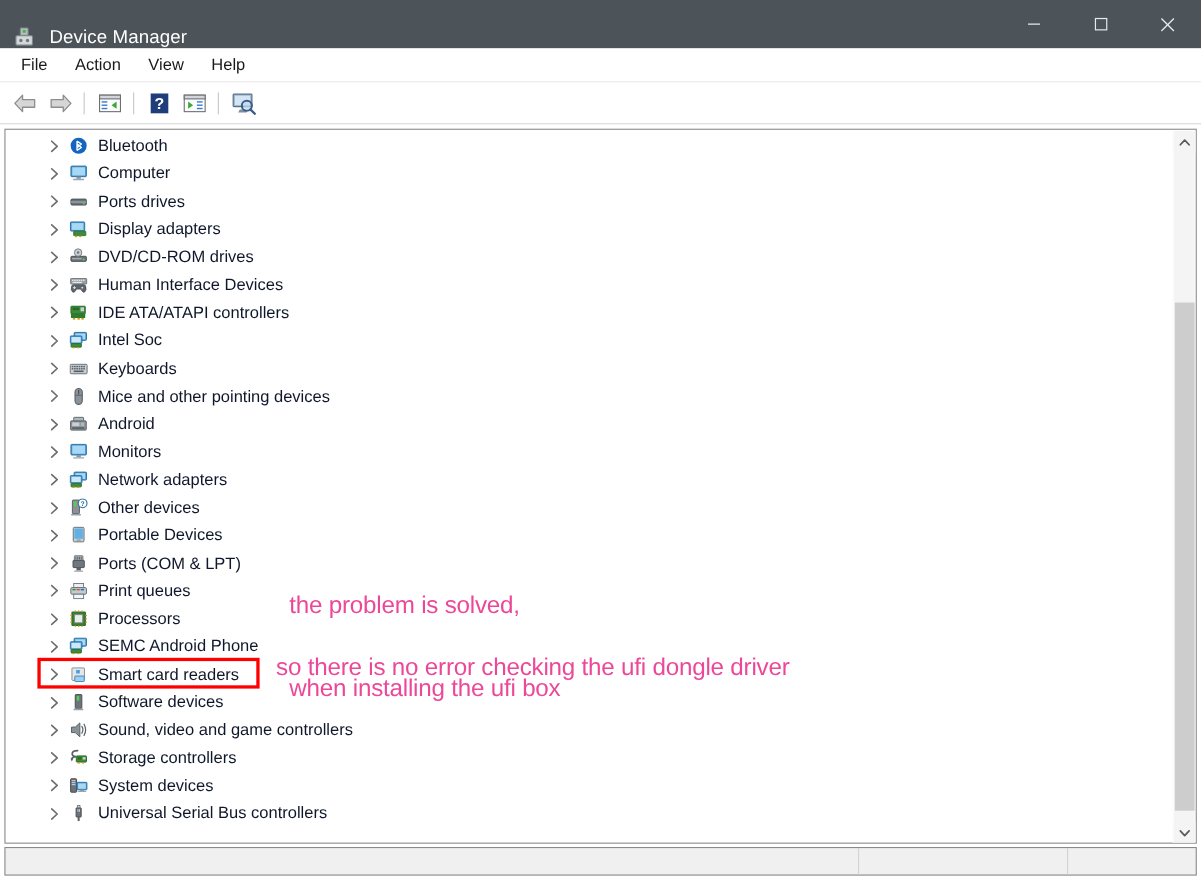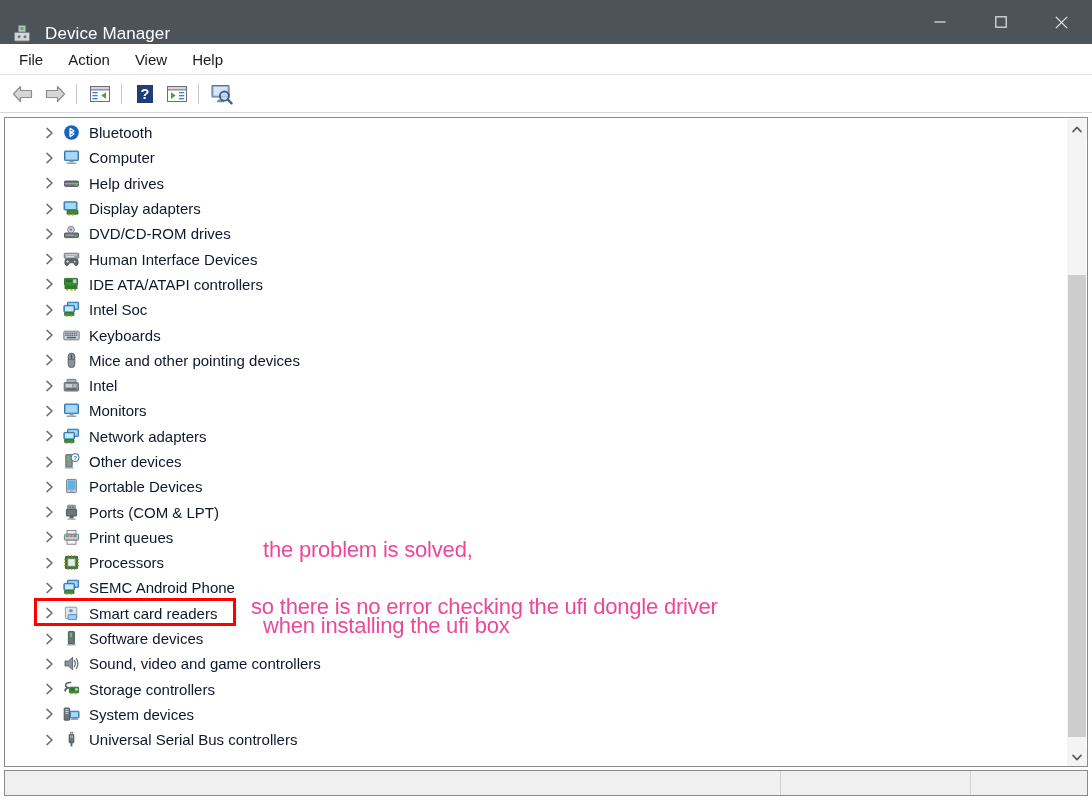--- a/index.html
+++ b/index.html
@@ -338,21 +338,21 @@
           <span class="chevron">
             <svg width="9" height="12" viewBox="0 0 9 12">
               <path d="M2 1.4 L7 6 L2 10.6" fill="none" stroke="currentColor" stroke-width="1.5" stroke-linecap="round" stroke-linejoin="round"></path>
             </svg>
           </span>
           <span class="dev-icon"><svg viewBox="0 0 17 17" width="17" height="17">
               <rect x="1.5" y="6" width="14" height="5.4" rx="1" fill="#6d7479" stroke="#4a5055" stroke-width="0.9"></rect>
               <rect x="1.5" y="8" width="14" height="1.3" fill="#9aa1a6"></rect>
               <circle cx="13.2" cy="10" r="1" fill="#4fd24f"></circle>
             </svg></span>
-          <span class="dev-label">Help drives</span>
+          <span class="dev-label">Ports drives</span>
         </div>
         <div class="tree-row">
           <span class="chevron">
             <svg width="9" height="12" viewBox="0 0 9 12">
               <path d="M2 1.4 L7 6 L2 10.6" fill="none" stroke="currentColor" stroke-width="1.5" stroke-linecap="round" stroke-linejoin="round"></path>
             </svg>
           </span>
           <span class="dev-icon"><svg viewBox="0 0 17 17" width="17" height="17">
               <rect x="1" y="1.8" width="13" height="8.2" rx="0.7" fill="#4a9fdc" stroke="#2e6f9e" stroke-width="0.9"></rect>
               <rect x="2.2" y="2.8" width="10.6" height="6.2" fill="#a9d8f5"></rect>
@@ -480,21 +480,21 @@
               <path d="M2 1.4 L7 6 L2 10.6" fill="none" stroke="currentColor" stroke-width="1.5" stroke-linecap="round" stroke-linejoin="round"></path>
             </svg>
           </span>
           <span class="dev-icon"><svg viewBox="0 0 17 17" width="17" height="17">
               <rect x="1.2" y="5.6" width="14.2" height="8.4" rx="0.8" fill="#8c9398" stroke="#5a6166" stroke-width="0.9"></rect>
               <rect x="2.6" y="7" width="6.6" height="3.4" fill="#c9cfd4"></rect>
               <rect x="2.6" y="11.4" width="11" height="1.5" fill="#5a6166"></rect>
               <rect x="10.4" y="7" width="3.2" height="3.4" fill="#b0b7bc"></rect>
               <rect x="4" y="2.4" width="9" height="3.2" rx="0.6" fill="#b0b7bc" stroke="#5a6166" stroke-width="0.8"></rect>
             </svg></span>
-          <span class="dev-label">Intel</span>
+          <span class="dev-label">Android</span>
         </div>
         <div class="tree-row">
           <span class="chevron">
             <svg width="9" height="12" viewBox="0 0 9 12">
               <path d="M2 1.4 L7 6 L2 10.6" fill="none" stroke="currentColor" stroke-width="1.5" stroke-linecap="round" stroke-linejoin="round"></path>
             </svg>
           </span>
           <span class="dev-icon"><svg viewBox="0 0 17 17" width="17" height="17">
               <rect x="1.5" y="2" width="14" height="9.6" rx="0.7" fill="#4a9fdc" stroke="#2e6f9e" stroke-width="0.9"></rect>
               <rect x="2.7" y="3.1" width="11.6" height="7.4" fill="#a9d8f5"></rect>

